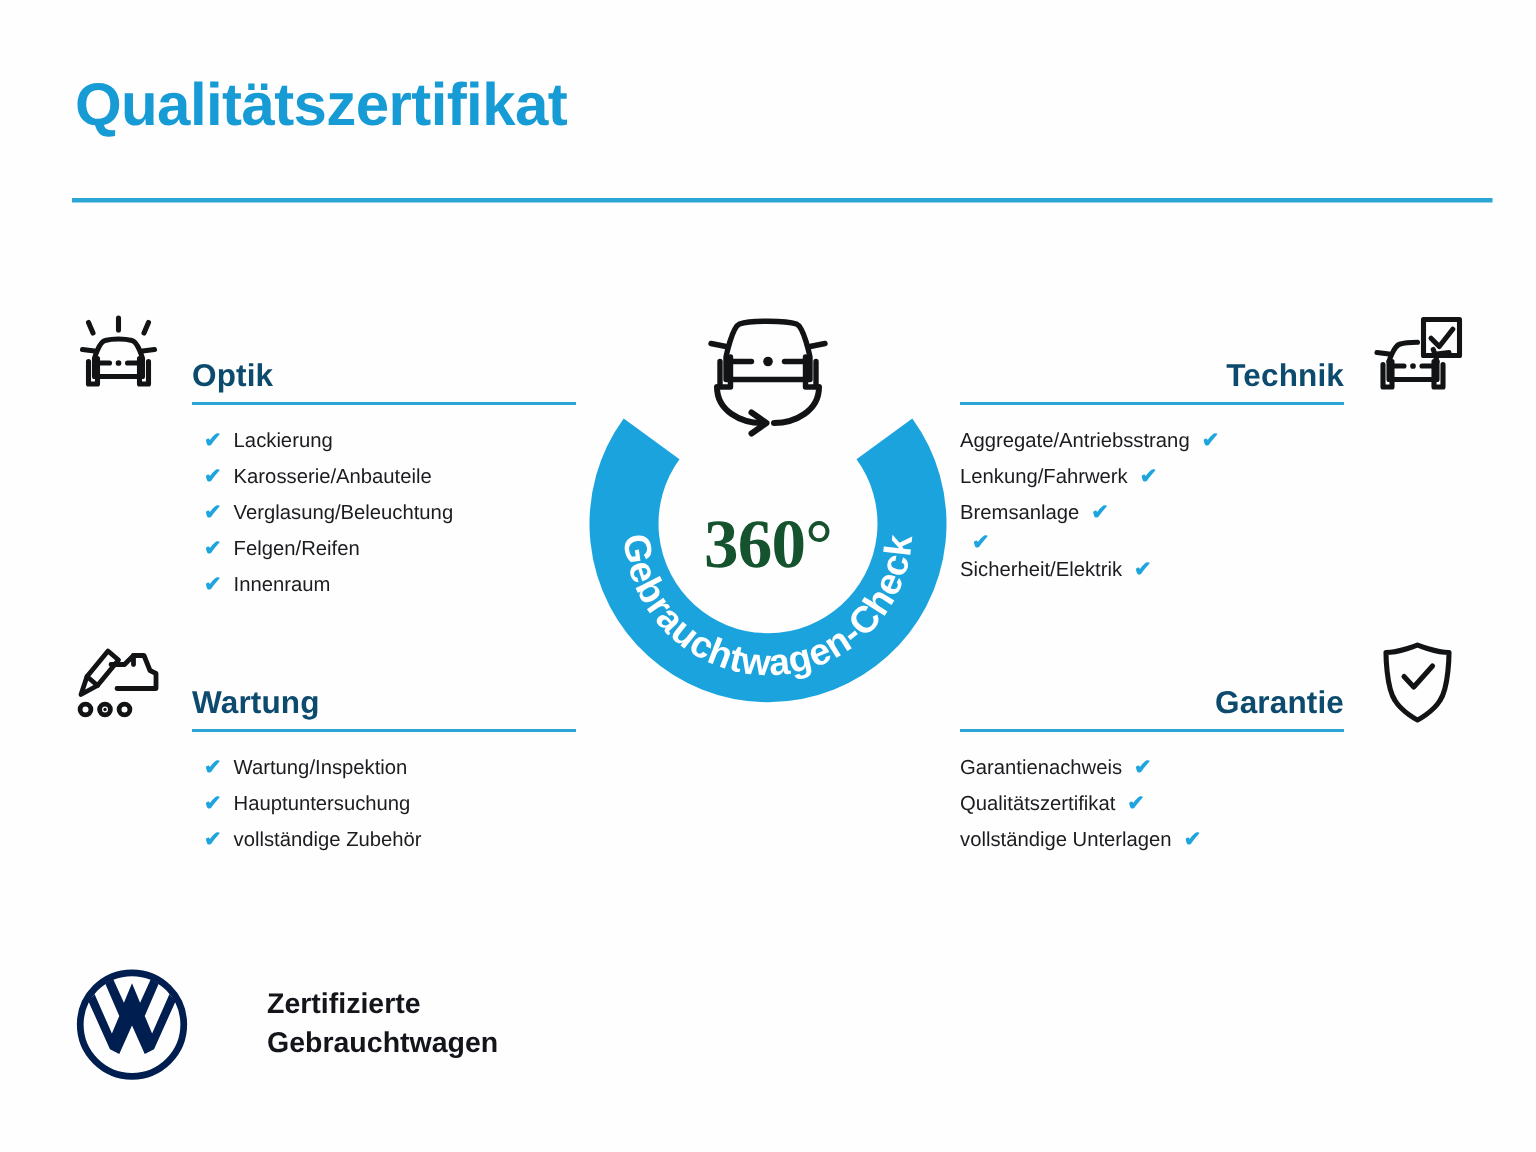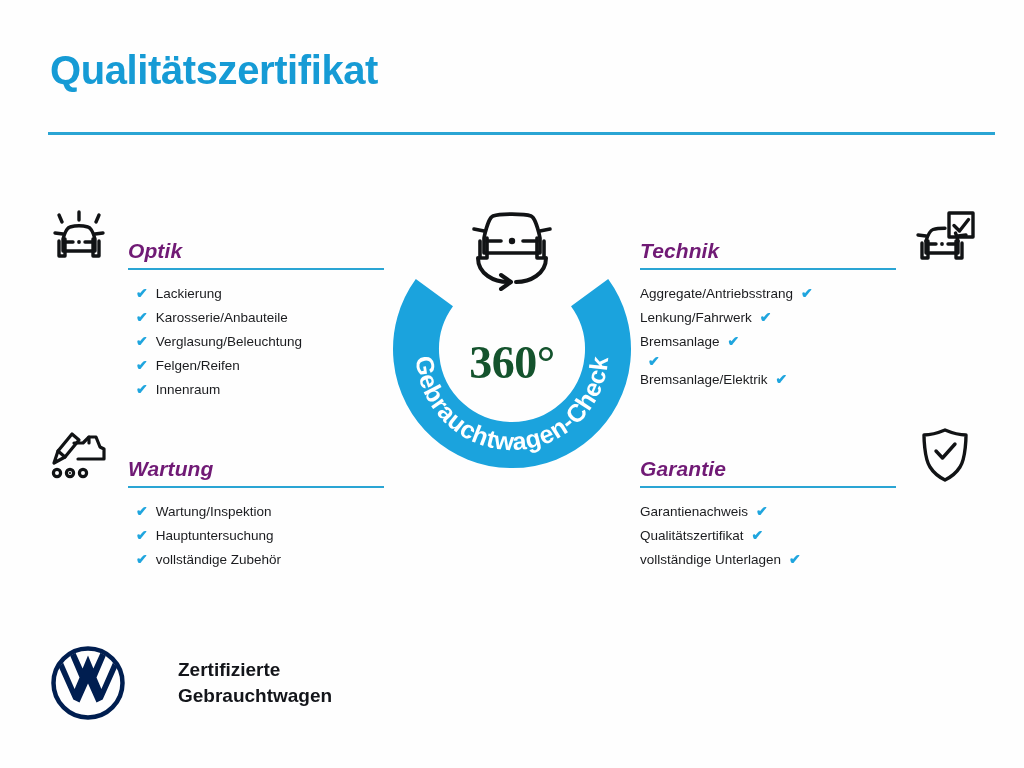--- a/index.html
+++ b/index.html
@@ -72,27 +72,26 @@
 
   .sec-title-wrap {
     flex: 1 1 auto;
     padding: 0 0 0 14px;
   }
   .right .sec-title-wrap { padding: 0 14px 0 0; }
 
   .sec-title {
     font-size: 21px;
     font-weight: bold;
-    color: #701a75;
+    color: #0c4a6e;
     letter-spacing: 0.1px;
     line-height: 1.1;
     padding-bottom: 6px;
-    font-style: italic;
-  }
-  .right .sec-title { }
+  }
+  .right .sec-title { text-align: right; }
 
   .sec-underline {
     height: 2px;
     background: #2aa5d4;
     width: 100%;
   }
 
   
   .check-list {
     list-style: none;
@@ -291,21 +290,21 @@
         <span class="check-mark">✔</span>
       </li>
       <li class="check-item">
         <span class="check-label">Bremsanlage</span>
         <span class="check-mark">✔</span>
       </li>
       <li class="check-item">
         <span class="check-mark">✔</span>
       </li>
       <li class="check-item">
-        <span class="check-label">Bremsanlage/Elektrik</span>
+        <span class="check-label">Sicherheit/Elektrik</span>
         <span class="check-mark">✔</span>
       </li>
     </ul>
   </div>
 
   <div class="section sec-garantie">
     <div class="sec-head right">
       <div class="sec-title-wrap">
         <div class="sec-title">Garantie</div>
         <div class="sec-underline"></div>

